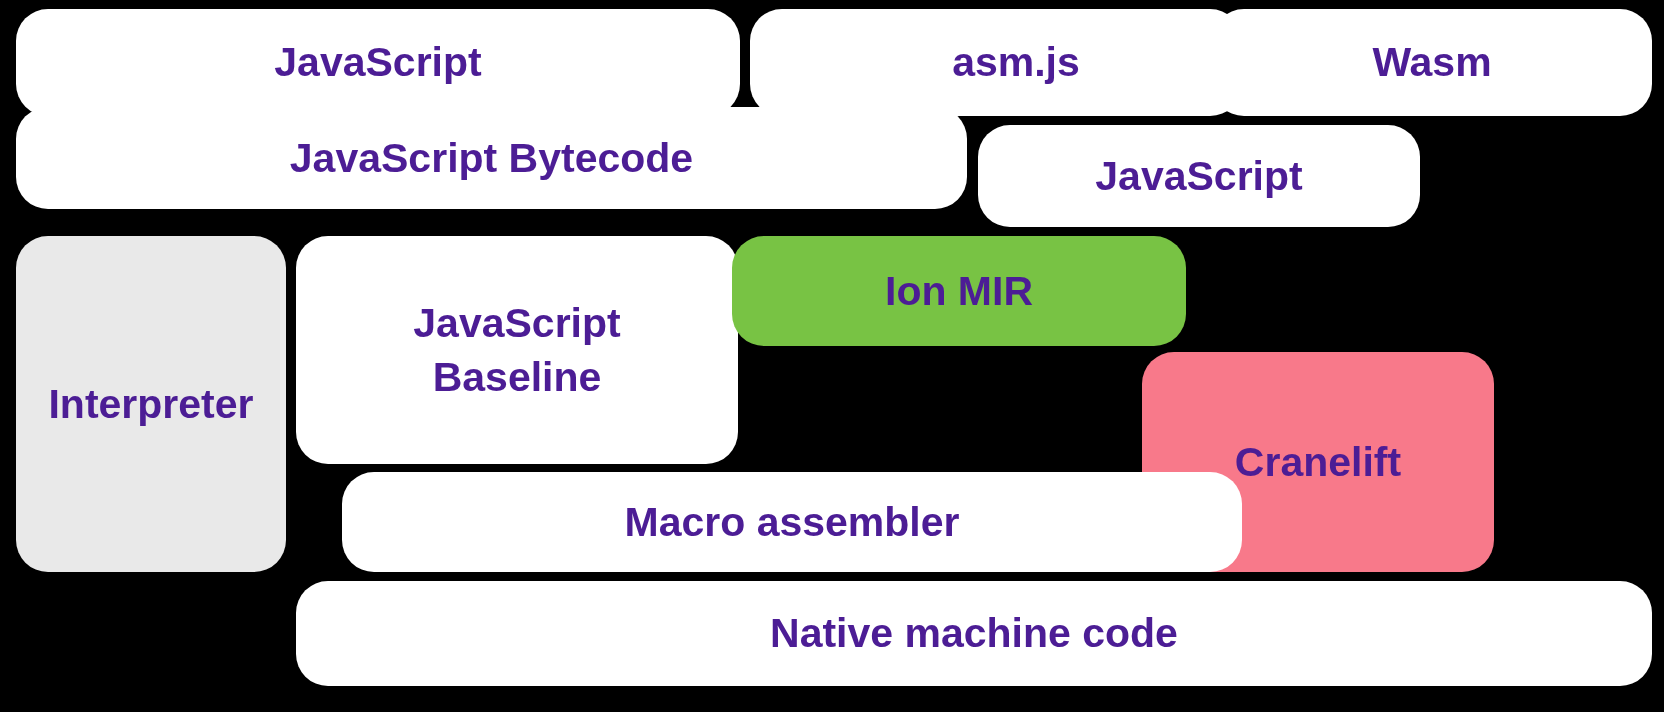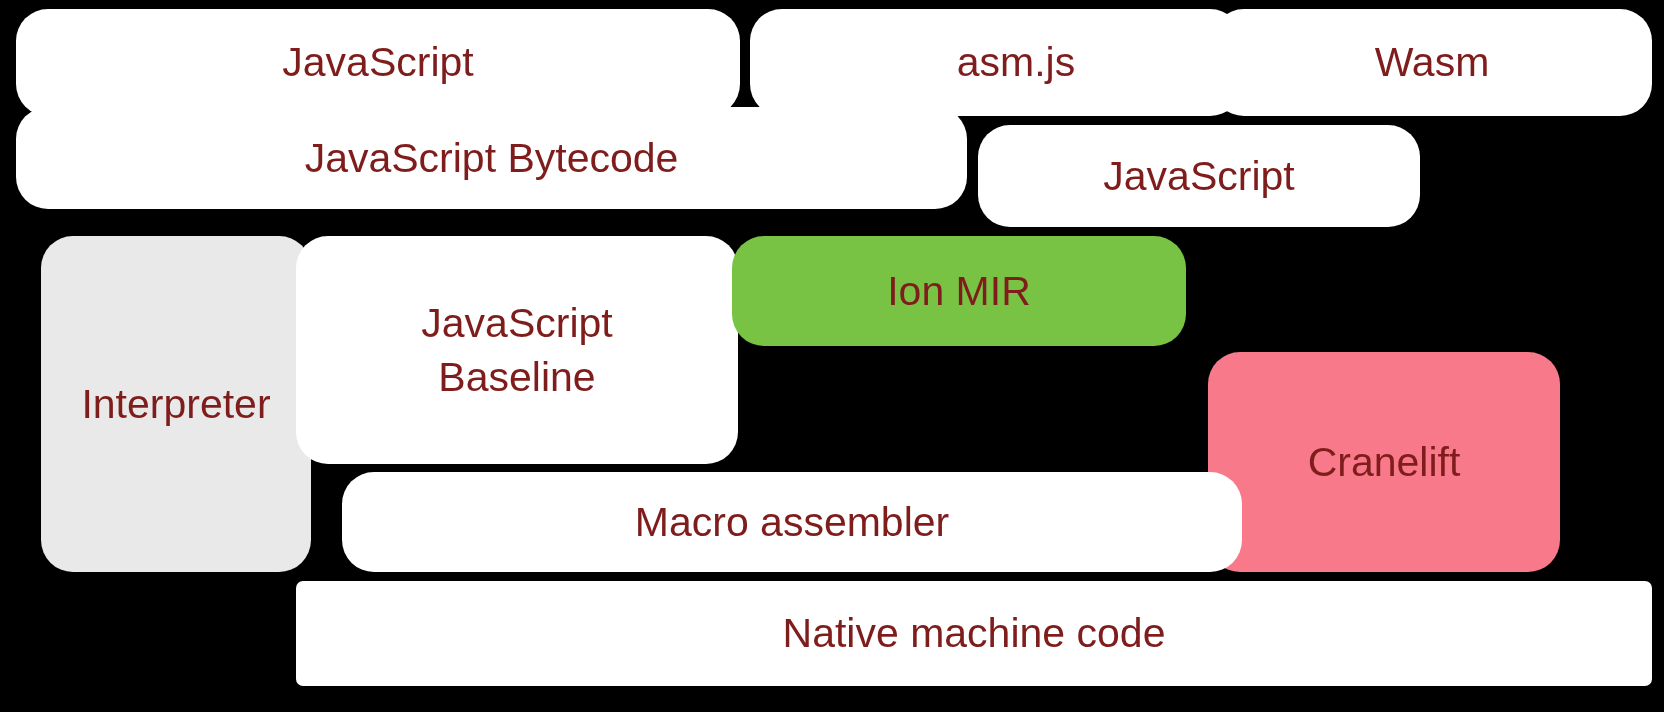--- a/index.html
+++ b/index.html
@@ -20,45 +20,46 @@
   }
   .box {
     position: absolute;
     border-radius: 32px;
     display: flex;
     align-items: center;
     justify-content: center;
     text-align: center;
     font-size: 41px;
     line-height: 1.32;
-    color: #7f1d1d;
+    color: #4c1d95;
     white-space: pre-line;
     background: #ffffff;
+    font-weight: bold;
   }
   .fill-white { background: #ffffff; }
-  .fill-gray  { background: #e9e9e9; margin-left: 25px; }
+  .fill-gray  { background: #e9e9e9; }
   .fill-green { background: #78c344; }
   .fill-pink  { background: #f8798a; }
 
   
   .b-javascript   { left: 16px;   top: 9px;   width: 724px;  height: 107px; }
   .b-asmjs        { left: 750px;  top: 9px;   width: 452px;  height: 107px; padding-left: 40px; }
   .b-wasm         { left: 1212px; top: 9px;   width: 440px;  height: 107px; }
   
   .b-js-bytecode  { left: 16px;   top: 107px; width: 951px;  height: 102px; }
   .b-baldrmonkey  { left: 978px;  top: 125px; width: 442px;  height: 102px; }
   
   .b-interpreter  { left: 16px;   top: 236px; width: 270px;  height: 336px; }
   .b-js-baseline  { left: 296px;  top: 236px; width: 442px;  height: 228px; }
   .b-ion-mir      { left: 732px;  top: 236px; width: 454px;  height: 110px; }
   .b-ion-lir      { left: 748px;  top: 354px; width: 454px;  height: 110px; }
-  .b-cranelift    { left: 1208px; top: 352px; width: 352px;  height: 220px; }
+  .b-cranelift    { left: 1142px; top: 352px; width: 352px;  height: 220px; }
   .b-macro        { left: 296px;  top: 472px; width: 900px;  height: 100px; margin-left: 46px; }
   
-  .b-native       { left: 296px;  top: 581px; width: 1356px; height: 105px; border-radius: 7px; }
+  .b-native       { left: 296px;  top: 581px; width: 1356px; height: 105px; }
 </style>
 </head>
 <body>
 
 <div class="diagram">
   <div class="box fill-white b-javascript">JavaScript</div>
   <div class="box fill-white b-asmjs">asm.js</div>
   <div class="box fill-white b-wasm">Wasm</div>
 
   <div class="box fill-white b-js-bytecode">JavaScript Bytecode</div>

